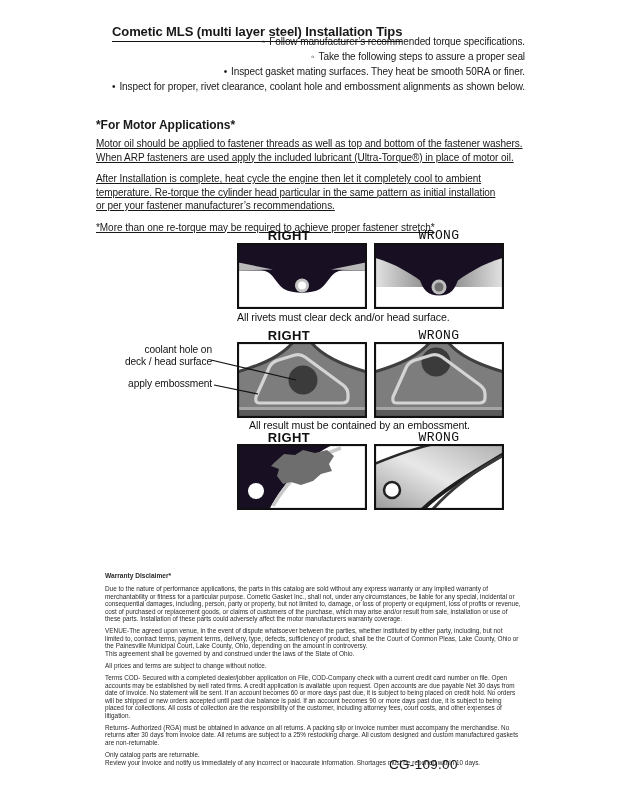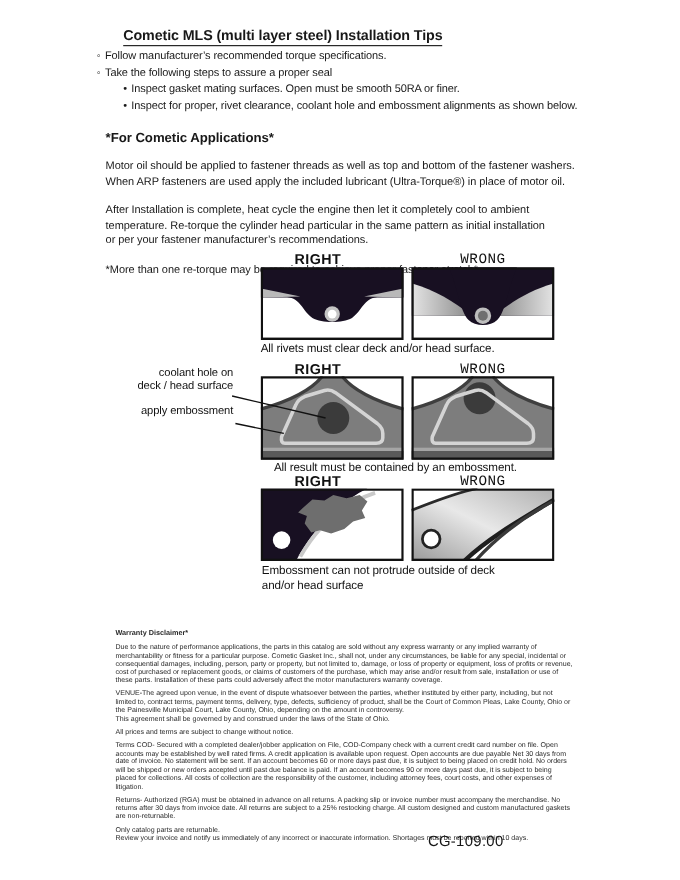--- a/index.html
+++ b/index.html
@@ -2,44 +2,44 @@
 <html><head>
 <meta charset="utf-8">
 <style>
   html,body{margin:0;padding:0;background:#ffffff;}
   .page{position:relative;width:618px;height:800px;background:#ffffff;
         font-family:"Liberation Sans",sans-serif;color:#181818;overflow:hidden;}
 
   .title{position:absolute;left:96px;top:8px;margin:16px;font-size:13px;font-weight:bold;
          letter-spacing:-0.1px;border-bottom:1.7px solid #121212;padding-bottom:2px;display:inline-block;}
 
-  .tips{position:absolute;left:88px;top:44px;font-size:10px;letter-spacing:-0.1px;}
+  .tips{position:absolute;left:88px;top:34px;font-size:10px;letter-spacing:-0.1px;text-align:right;}
   .tip{white-space:nowrap;line-height:15px;}
   .tip .m1{font-size:10px;margin-right:4px;}
   .tip.sub{margin-left:24px;}
   .tip .m2{margin-right:4px;}
 
   .diesel{position:absolute;left:96px;top:118px;font-size:10px;letter-spacing:-0.05px;}
   .diesel h2{font-size:12px;margin:0 0 5px;}
-  .diesel p{margin:13px 0 8px;line-height:13.5px;white-space:pre-line;}
+  .diesel p{margin:0 0 8px;line-height:13.5px;white-space:pre-line;text-decoration:underline;}
 
   .panel-lbl{position:absolute;width:130px;text-align:center;font-size:13px;letter-spacing:0.4px;color:#101010;}
   .pl-a{left:224px;font-weight:bold;} .pl-b{left:374px;font-family:Liberation Mono, monospace;}
   .pl-r1{top:228px;} .pl-r2{top:328px;} .pl-r3{top:430px;}
 
   .panels{position:absolute;left:237px;display:flex;gap:7px;}
   .p-r1{top:243px;} .p-r2{top:342px;} .p-r3{top:444px;}
   .panels svg{display:block;}
 
   .caption{position:absolute;font-size:10.6px;letter-spacing:-0.1px;color:#121212;white-space:pre-line;}
   .c1{left:237px;top:311px;white-space:nowrap;}
   .c2{left:249px;top:419px;white-space:nowrap;}
   .c3{left:238px;top:513px;line-height:12.5px;}
 
-  .side-labels{position:absolute;left:98px;top:334px;width:114px;text-align:right;
+  .side-labels{position:absolute;left:98px;top:344px;width:114px;text-align:right;
                font-size:10.2px;line-height:11.5px;letter-spacing:-0.1px;color:#121212;}
   .side-labels .lbl2{margin-top:11px;}
   .leader-svg{position:absolute;left:205px;top:340px;z-index:5;pointer-events:none;}
 
   .disclaimer{position:absolute;left:105px;top:572px;width:416px;font-size:6.4px;
               line-height:7.4px;color:#2a2a2a;}
   .disclaimer h3{font-size:6.6px;margin:0 0 6px;}
   .disclaimer p{margin:0 0 5px;white-space:pre-line;}
 
   .footer-code{position:absolute;left:389px;top:757px;font-size:13.5px;letter-spacing:0.3px;color:#161616;}
@@ -47,26 +47,26 @@
 </head>
 <body>
 
 <div class="page">
 
   <h1 class="title">Cometic MLS (multi layer steel) Installation Tips</h1>
 
   <div class="tips">
     <div class="tip"><span class="m1">◦</span><span>Follow manufacturer’s recommended torque specifications.</span></div>
     <div class="tip"><span class="m1">◦</span><span>Take the following steps to assure a proper seal</span></div>
-    <div class="tip sub"><span class="m2">•</span><span>Inspect gasket mating surfaces.  Open must be smooth 50RA or finer.</span></div>
+    <div class="tip sub"><span class="m2">•</span><span>Inspect gasket mating surfaces.  They heat be smooth 50RA or finer.</span></div>
     <div class="tip sub"><span class="m2">•</span><span>Inspect for proper, rivet clearance, coolant hole and embossment alignments as shown below.</span></div>
   </div>
 
   <div class="diesel">
-    <h2>*For Cometic Applications*</h2>
+    <h2>*For Motor Applications*</h2>
     <p>Motor oil should be applied to fastener threads as well as top and bottom of the fastener washers.
 When ARP fasteners are used apply the included lubricant (Ultra-Torque®) in place of motor oil.</p>
     <p>After Installation is complete, heat cycle the engine then let it completely cool to ambient
 temperature. Re-torque the cylinder head particular in the same pattern as initial installation
 or per your fastener manufacturer’s recommendations.</p>
     <p>*More than one re-torque may be required to achieve proper fastener stretch*</p>
   </div>
 
   <span class="panel-lbl pl-a pl-r1">RIGHT</span>
   <span class="panel-lbl pl-b pl-r1">WRONG</span>
@@ -163,22 +163,20 @@
       </defs>
       <rect width="130" height="66" fill="#ffffff"></rect>
       <path d="M0,20 C25,10 45,3 60,0 H130 V10 C100,28 70,45 48,66 H0 Z" fill="url(#g3)"></path>
       <path d="M0,20 C25,10 45,3 60,0" fill="none" stroke="#2a2a2a" stroke-width="2.5"></path>
       <path d="M130,10 C100,28 70,45 48,66" fill="none" stroke="#1e1e1e" stroke-width="4"></path>
       <path d="M58,66 C78,44 102,26 128,12" fill="none" stroke="#3a3a3a" stroke-width="3"></path>
       <circle cx="18" cy="46" r="8" fill="#ffffff" stroke="#222222" stroke-width="2.5"></circle>
       <rect x="1" y="1" width="128" height="64" fill="none" stroke="#111111" stroke-width="2.2"></rect>
     </svg>
   </div>
-  <div class="caption c3">Embossment can not protrude outside of deck
-and/or head surface</div>
 
   <div class="disclaimer">
     <h3>Warranty Disclaimer*</h3>
     <p>Due to the nature of performance applications, the parts in this catalog are sold without any express warranty or any implied warranty of merchantability or fitness for a particular purpose.  Cometic Gasket Inc., shall not, under any circumstances, be liable for any special, incidental or consequential damages, including, person, party or property, but not limited to, damage, or loss of property or equipment, loss of profits or revenue, cost of purchased or replacement goods, or claims of customers of the purchase, which may arise and/or result from sale, installation or use of these parts.  Installation of these parts could adversely affect the motor manufacturers warranty coverage.</p>
     <p>VENUE-The agreed upon venue, in the event of dispute whatsoever between the parties, whether instituted by either party, including, but not limited to, contract terms, payment terms, delivery, type, defects, sufficiency of product, shall be the Court of Common Pleas, Lake County, Ohio or the Painesville Municipal Court, Lake County, Ohio, depending on the amount in controversy.
 This agreement shall be governed by and construed under the laws of the State of Ohio.</p>
     <p>All prices and terms are subject to change without notice.</p>
     <p>Terms COD- Secured with a completed dealer/jobber application on File, COD-Company check with a current credit card number on file.  Open accounts may be established by well rated firms.  A credit application is available upon request.  Open accounts are due payable Net 30 days from date of invoice.  No statement will be sent.  If an account becomes 60 or more days past due, it is subject to being placed on credit hold.  No orders will be shipped or new orders accepted until past due balance is paid.  If an account becomes 90 or more days past due, it is subject to being placed for collections.  All costs of collection are the responsibility of the customer, including attorney fees, court costs, and other expenses of litigation.</p>
     <p>Returns- Authorized (RGA) must be obtained in advance on all returns.  A packing slip or invoice number must accompany the merchandise.  No returns after 30 days from invoice date.  All returns are subject to a 25% restocking charge.  All custom designed and custom manufactured gaskets are non-returnable.</p>
     <p>Only catalog parts are returnable.

